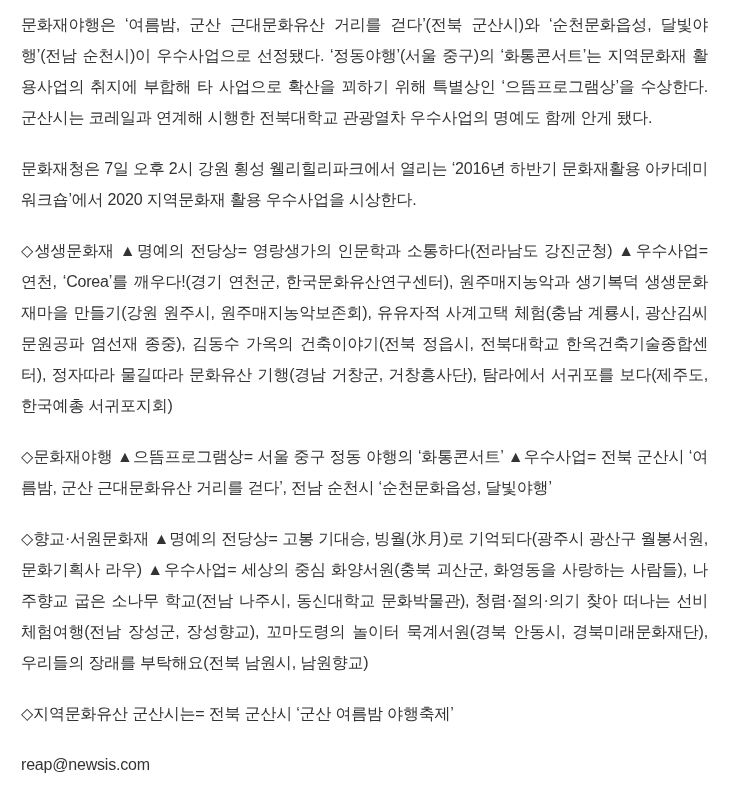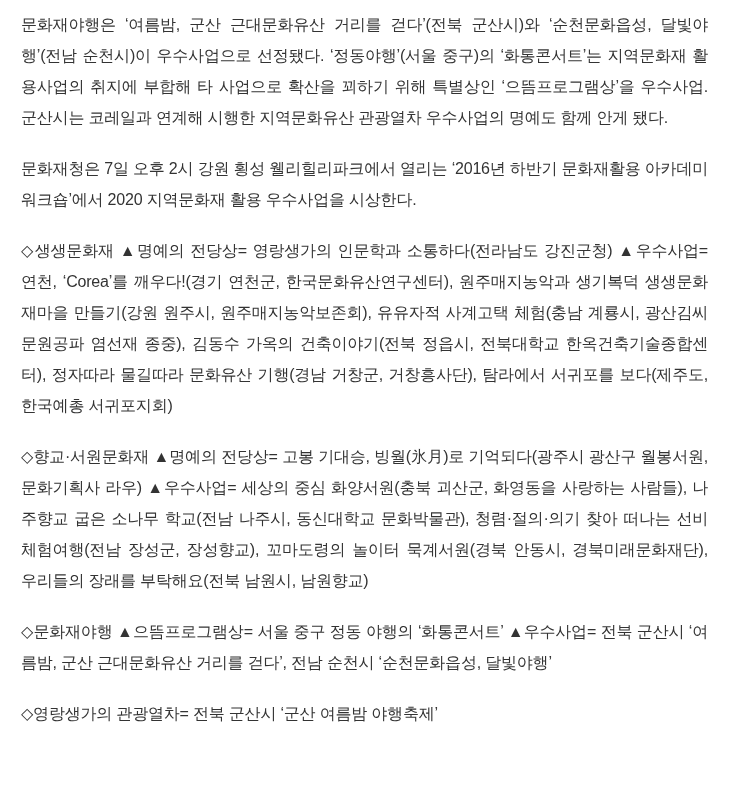--- a/index.html
+++ b/index.html
@@ -30,19 +30,20 @@
   .article p.author-email {
     text-align: left;
     word-break: normal;
     margin-bottom: 0;
   }
 </style>
 </head>
 <body>
 
 <div class="article">
-  <p>문화재야행은 ‘여름밤, 군산 근대문화유산 거리를 걷다’(전북 군산시)와 ‘순천문화읍성, 달빛야행’(전남 순천시)이 우수사업으로 선정됐다. ‘정동야행’(서울 중구)의 ‘화통콘서트’는 지역문화재 활용사업의 취지에 부합해 타 사업으로 확산을 꾀하기 위해 특별상인 ‘으뜸프로그램상’을 우수사업. 군산시는 코레일과 연계해 시행한 지역문화유산 관광열차 우수사업의 명예도 함께 안게 됐다.</p>
+  <p>문화재야행은 ‘여름밤, 군산 근대문화유산 거리를 걷다’(전북 군산시)와 ‘순천문화읍성, 달빛야행’(전남 순천시)이 우수사업으로 선정됐다. ‘정동야행’(서울 중구)의 ‘화통콘서트’는 지역문화재 활용사업의 취지에 부합해 타 사업으로 확산을 꾀하기 위해 특별상인 ‘으뜸프로그램상’을 수상한다. 군산시는 코레일과 연계해 시행한 전북대학교 관광열차 우수사업의 명예도 함께 안게 됐다.</p>
   <p>문화재청은 7일 오후 2시 강원 횡성 웰리힐리파크에서 열리는 ‘2016년 하반기 문화재활용 아카데미 워크숍’에서 2020 지역문화재 활용 우수사업을 시상한다.</p>
   <p>◇생생문화재 ▲명예의 전당상= 영랑생가의 인문학과 소통하다(전라남도 강진군청) ▲우수사업= 연천, ‘Corea’를 깨우다!(경기 연천군, 한국문화유산연구센터), 원주매지농악과 생기복덕 생생문화재마을 만들기(강원 원주시, 원주매지농악보존회), 유유자적 사계고택 체험(충남 계룡시, 광산김씨문원공파 염선재 종중), 김동수 가옥의 건축이야기(전북 정읍시, 전북대학교 한옥건축기술종합센터), 정자따라 물길따라 문화유산 기행(경남 거창군, 거창흥사단), 탐라에서 서귀포를 보다(제주도, 한국예총 서귀포지회)</p>
+  <p>◇문화재야행 ▲으뜸프로그램상= 서울 중구 정동 야행의 ‘화통콘서트’ ▲우수사업= 전북 군산시 ‘여름밤, 군산 근대문화유산 거리를 걷다’, 전남 순천시 ‘순천문화읍성, 달빛야행’</p>
   <p>◇향교·서원문화재 ▲명예의 전당상= 고봉 기대승, 빙월(氷月)로 기억되다(광주시 광산구 월봉서원, 문화기획사 라우) ▲우수사업= 세상의 중심 화양서원(충북 괴산군, 화영동을 사랑하는 사람들), 나주향교 굽은 소나무 학교(전남 나주시, 동신대학교 문화박물관), 청렴·절의·의기 찾아 떠나는 선비 체험여행(전남 장성군, 장성향교), 꼬마도령의 놀이터 묵계서원(경북 안동시, 경북미래문화재단), 우리들의 장래를 부탁해요(전북 남원시, 남원향교)</p>
-  <p>◇문화재야행 ▲으뜸프로그램상= 서울 중구 정동 야행의 ‘화통콘서트’ ▲우수사업= 전북 군산시 ‘여름밤, 군산 근대문화유산 거리를 걷다’, 전남 순천시 ‘순천문화읍성, 달빛야행’</p>
-  <p>◇영랑생가의 관광열차= 전북 군산시 ‘군산 여름밤 야행축제’</p>
+  <p>◇지역문화유산 군산시는= 전북 군산시 ‘군산 여름밤 야행축제’</p>
+  <p class="author-email">reap@newsis.com</p>
 </div>
 
 </body></html>

